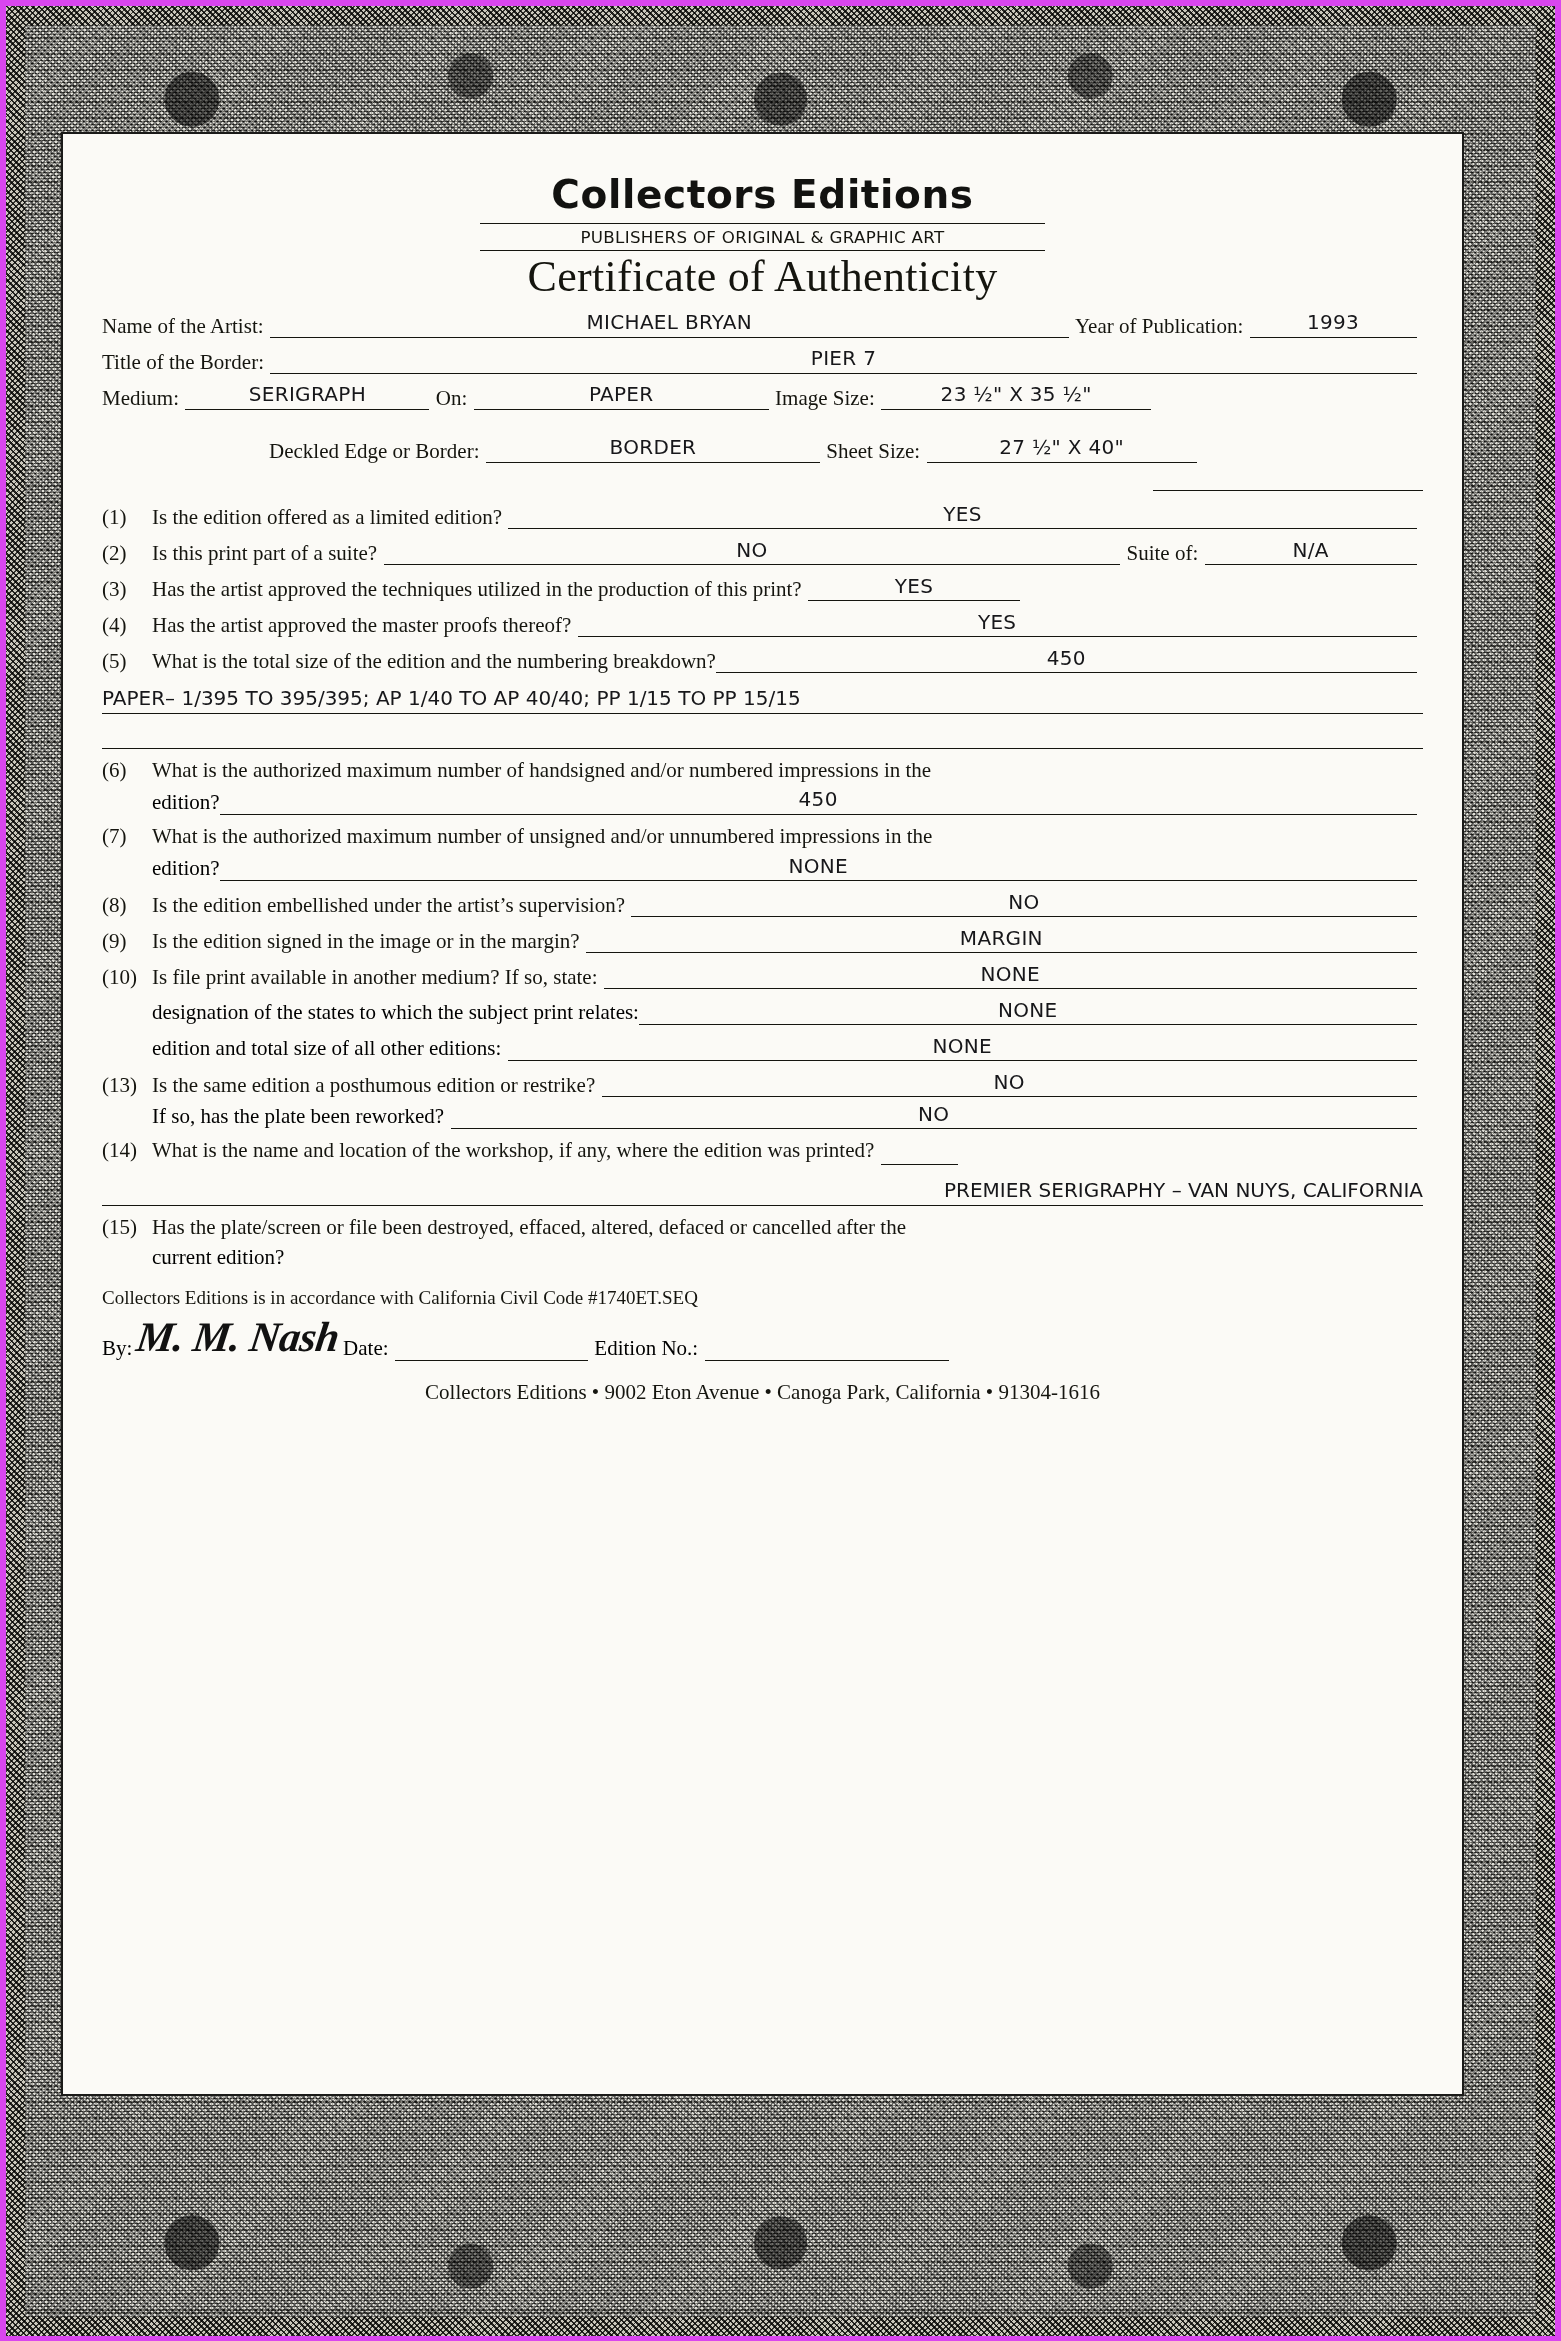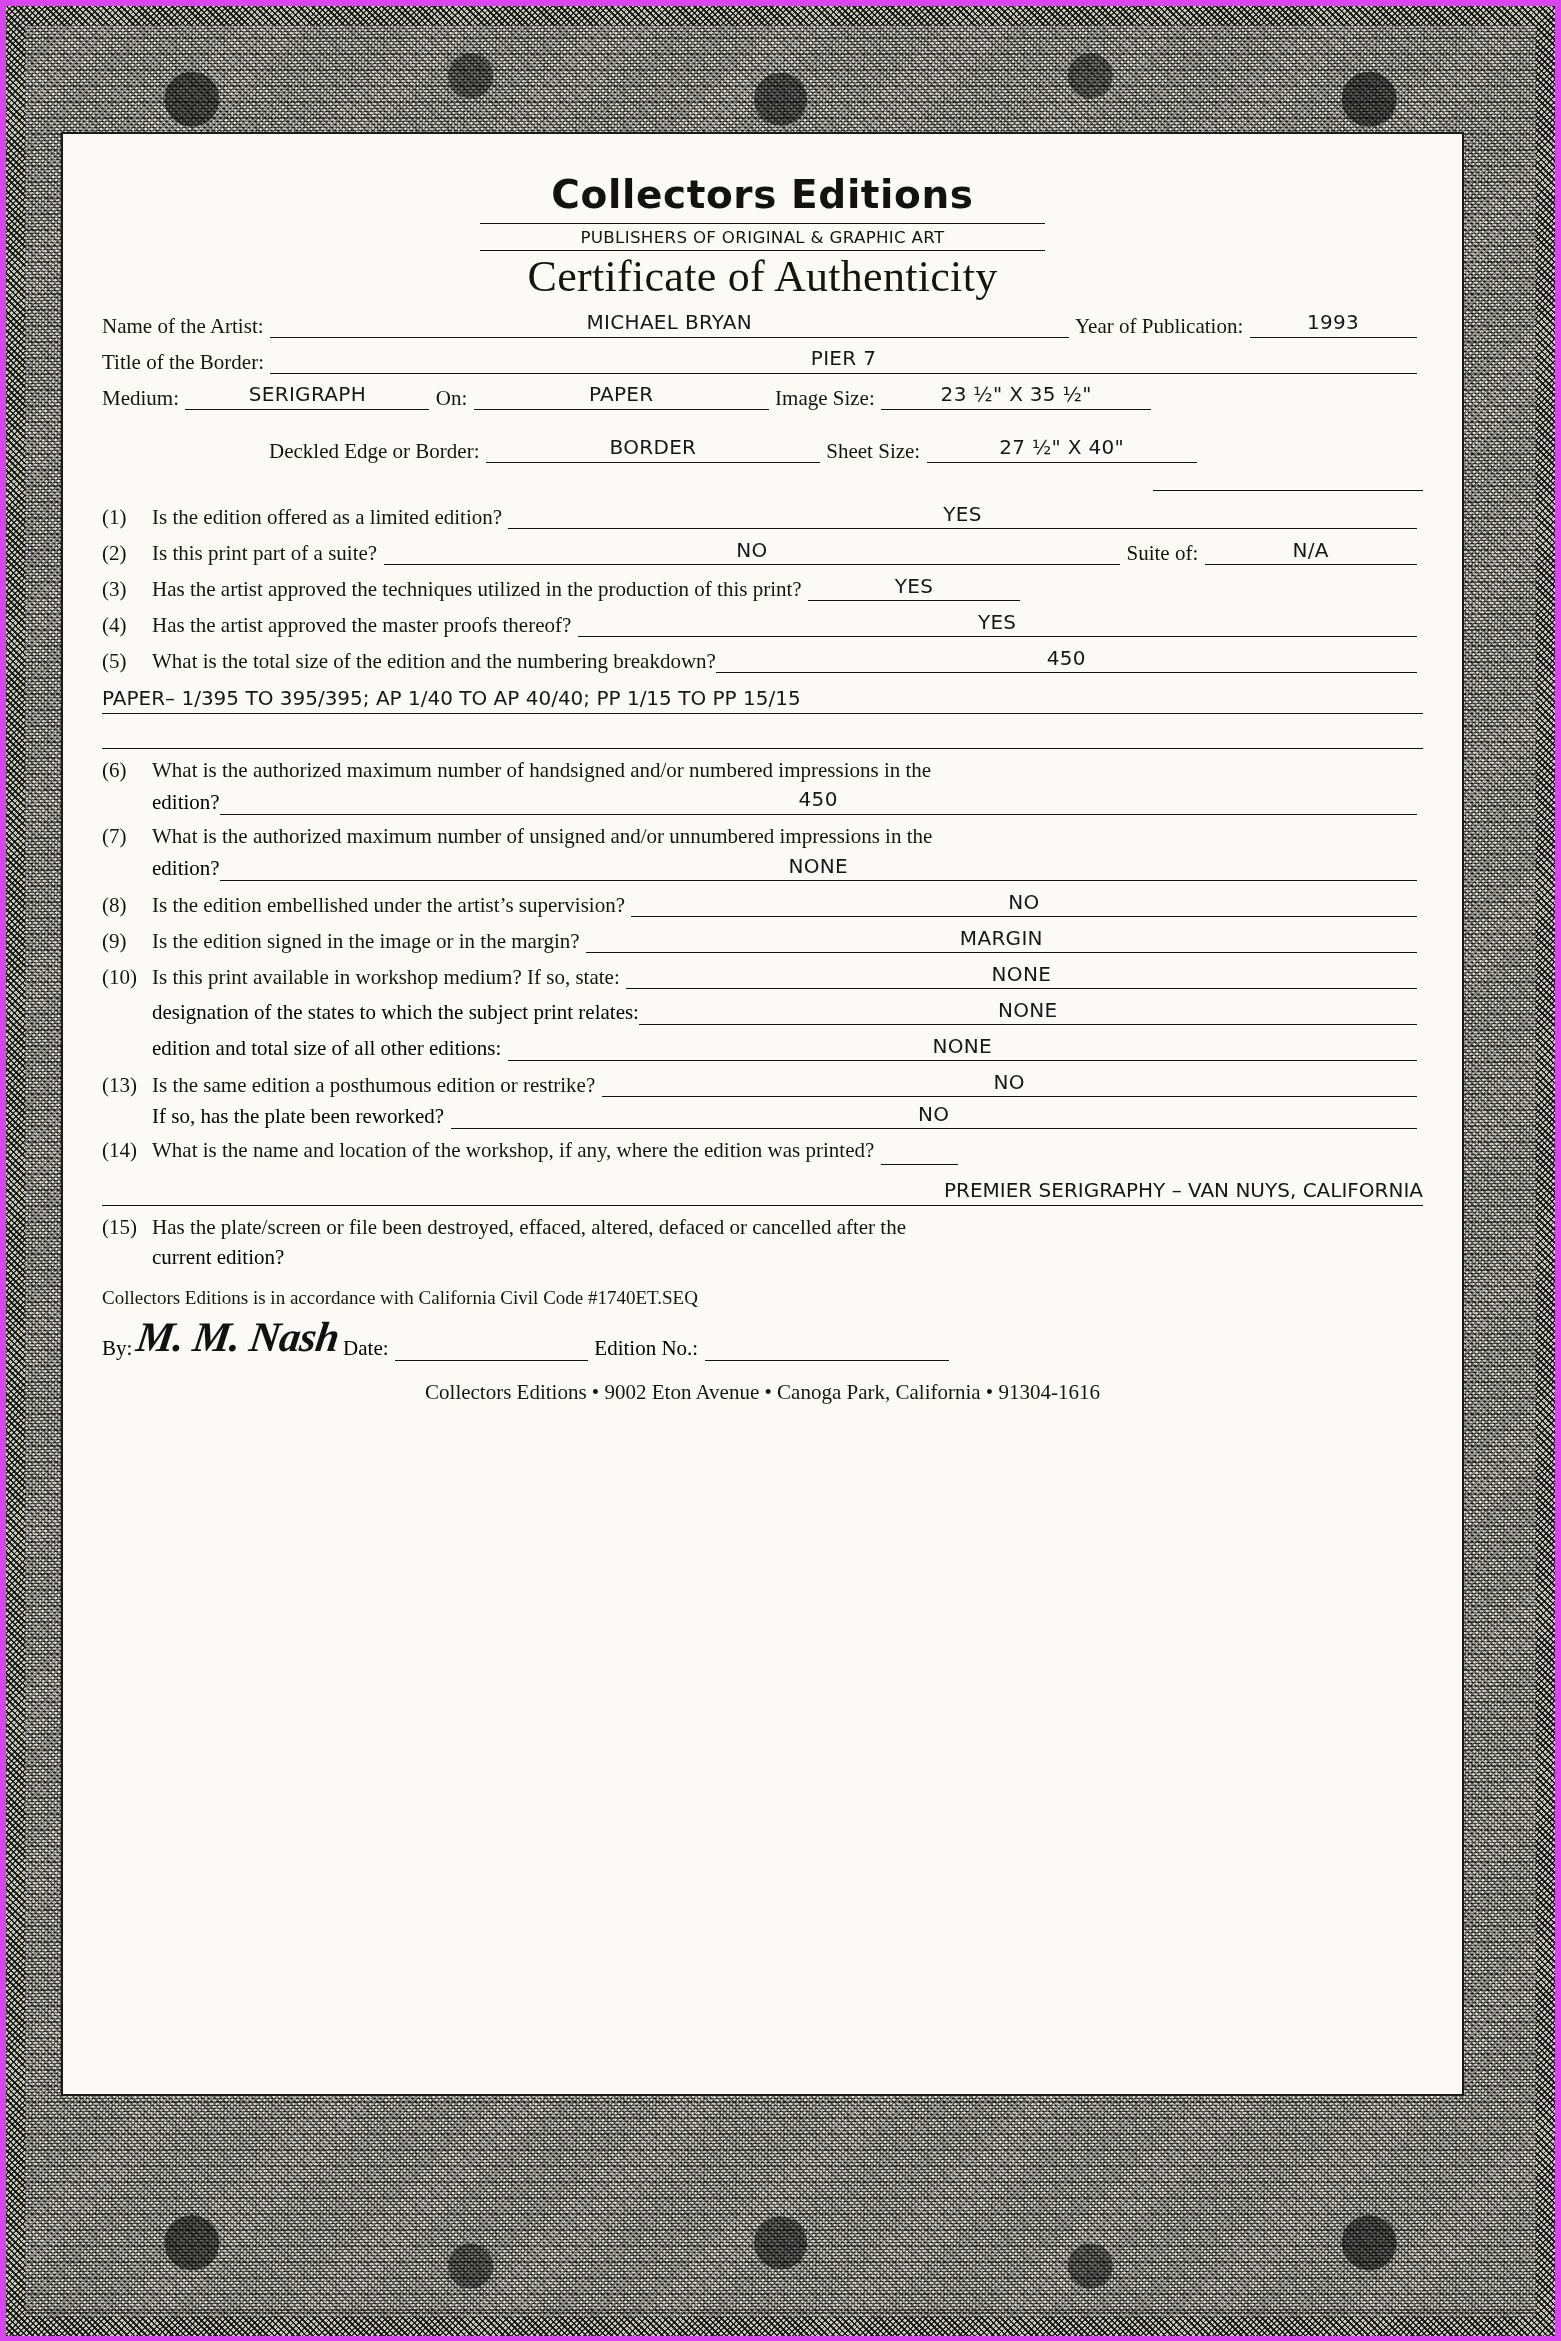--- a/index.html
+++ b/index.html
@@ -373,21 +373,21 @@
     <div class="row">
       <span class="num">(9)</span>
       <span class="qtext">Is the edition signed in the image or in the margin?</span>
       <span class="fill">
         <span>MARGIN</span>
       </span>
     </div>
 
     <div class="row">
       <span class="num">(10)</span>
-      <span class="qtext">Is this print available in workshop medium?  If so, state:</span>
+      <span class="qtext">Is file print available in another medium?  If so, state:</span>
       <span class="fill">
         <span>NONE</span>
       </span>
     </div>
 
     <div class="q-block">
       <div class="q-second">
         <span class="lbl">designation of the states to which the subject print relates:</span>
         <span class="fill" style="margin-left:0;">
           <span>NONE</span>

